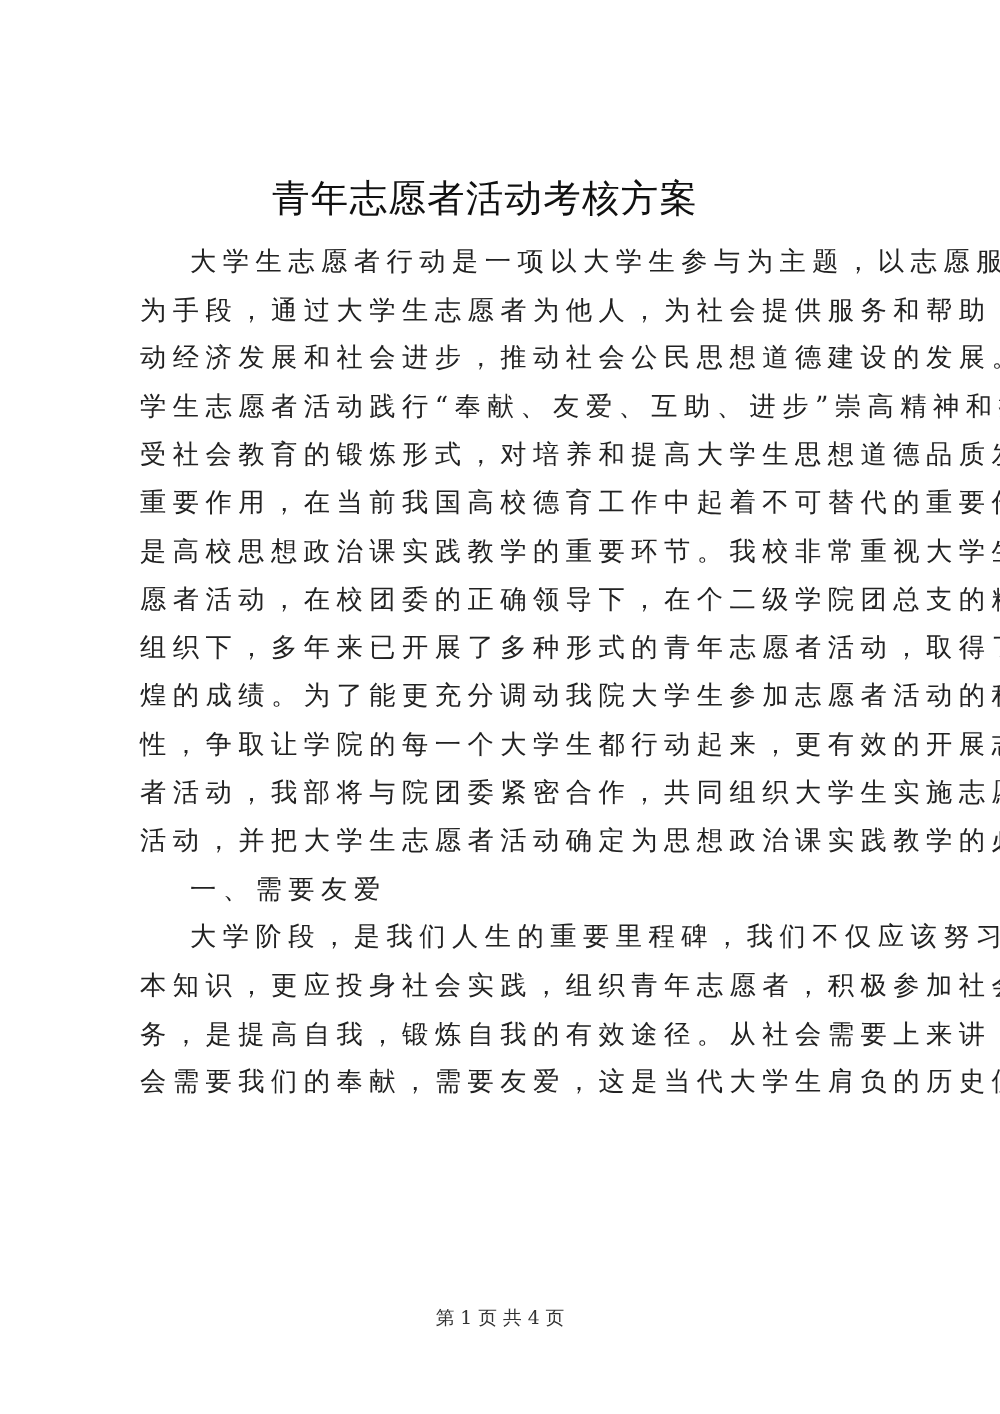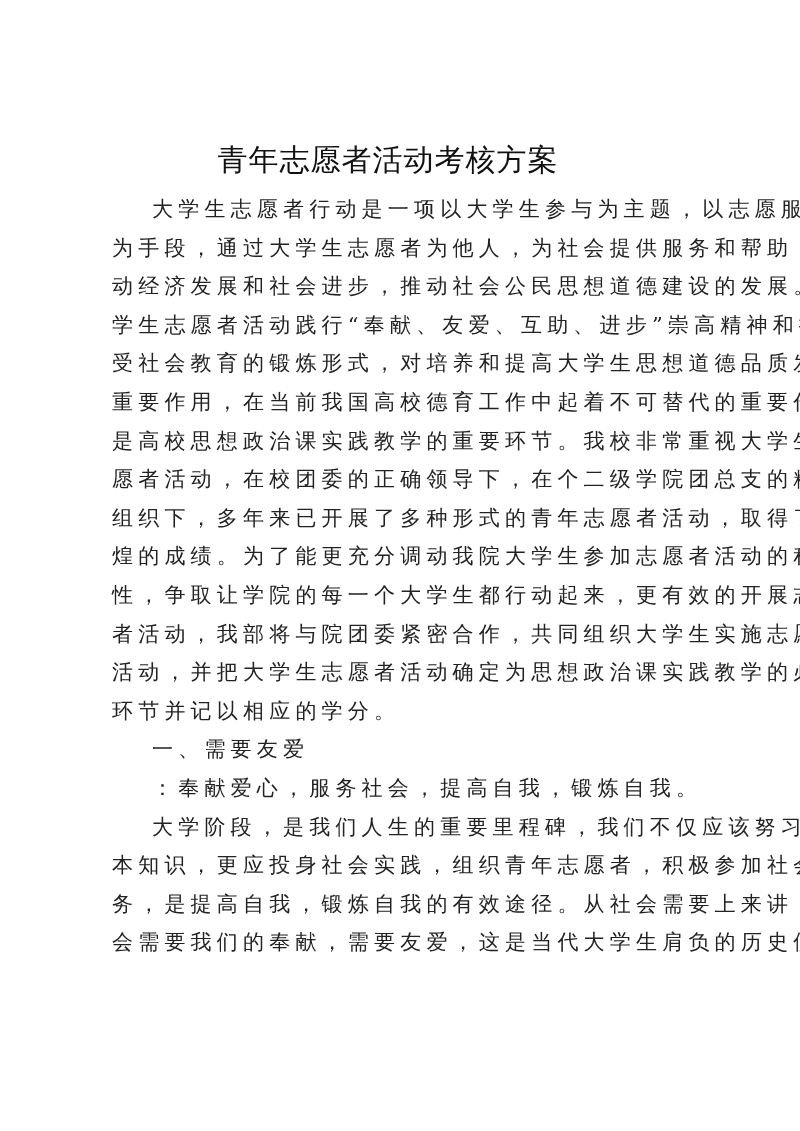--- a/index.html
+++ b/index.html
@@ -29,22 +29,21 @@
     <div class="line">学生志愿者活动践行“奉献、友爱、互助、进步”崇高精神和接</div>
     <div class="line">受社会教育的锻炼形式，对培养和提高大学生思想道德品质发挥</div>
     <div class="line">重要作用，在当前我国高校德育工作中起着不可替代的重要作用，</div>
     <div class="line">是高校思想政治课实践教学的重要环节。我校非常重视大学生志</div>
     <div class="line">愿者活动，在校团委的正确领导下，在个二级学院团总支的精心</div>
     <div class="line">组织下，多年来已开展了多种形式的青年志愿者活动，取得了辉</div>
     <div class="line">煌的成绩。为了能更充分调动我院大学生参加志愿者活动的积极</div>
     <div class="line">性，争取让学院的每一个大学生都行动起来，更有效的开展志愿</div>
     <div class="line">者活动，我部将与院团委紧密合作，共同组织大学生实施志愿者</div>
     <div class="line">活动，并把大学生志愿者活动确定为思想政治课实践教学的必修</div>
-    <div class="line">环节并记以相应的学分。</div>
     <div class="line indent">一、需要友爱</div>
-    <div class="line indent">：奉献爱心，服务社会，提高自我，锻炼自我。</div>
     <div class="line indent">大学阶段，是我们人生的重要里程碑，我们不仅应该努习书</div>
     <div class="line">本知识，更应投身社会实践，组织青年志愿者，积极参加社会服</div>
     <div class="line">务，是提高自我，锻炼自我的有效途径。从社会需要上来讲，社</div>
     <div class="line">会需要我们的奉献，需要友爱，这是当代大学生肩负的历史使命，</div>
   </div>
 
+  <div class="footer">第 1 页  共 4 页</div>
 </div>
 
 </body></html>

